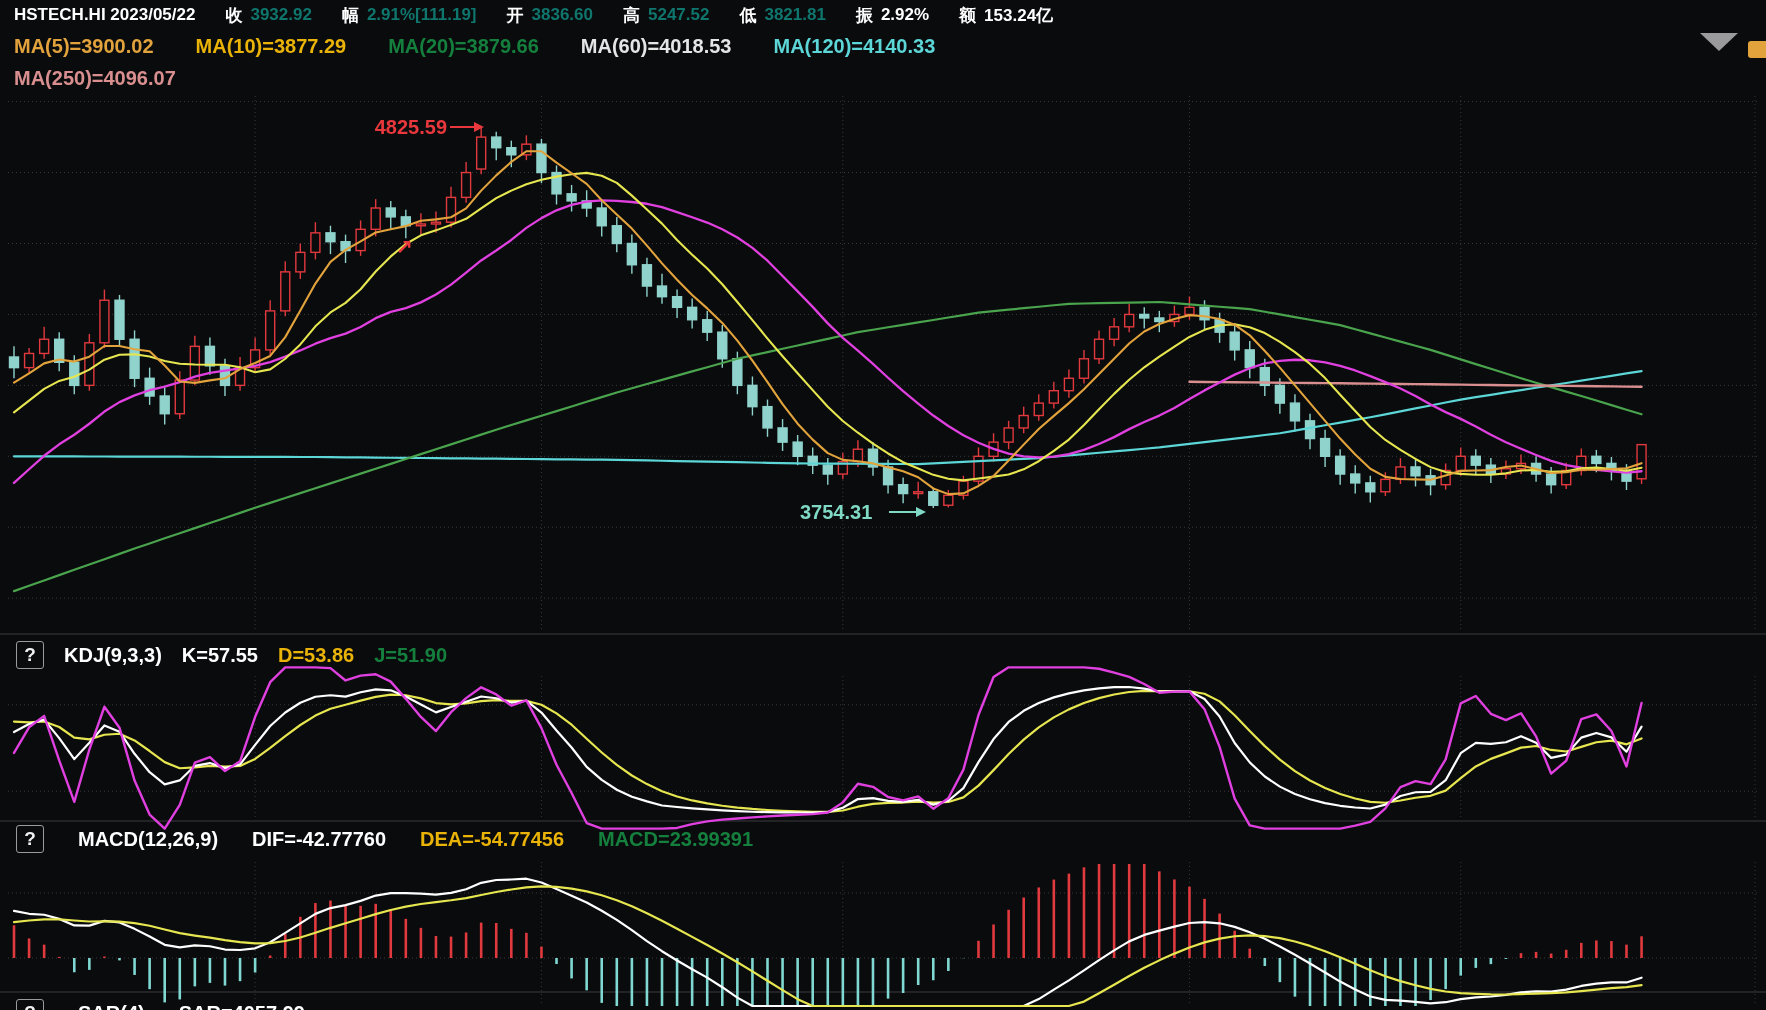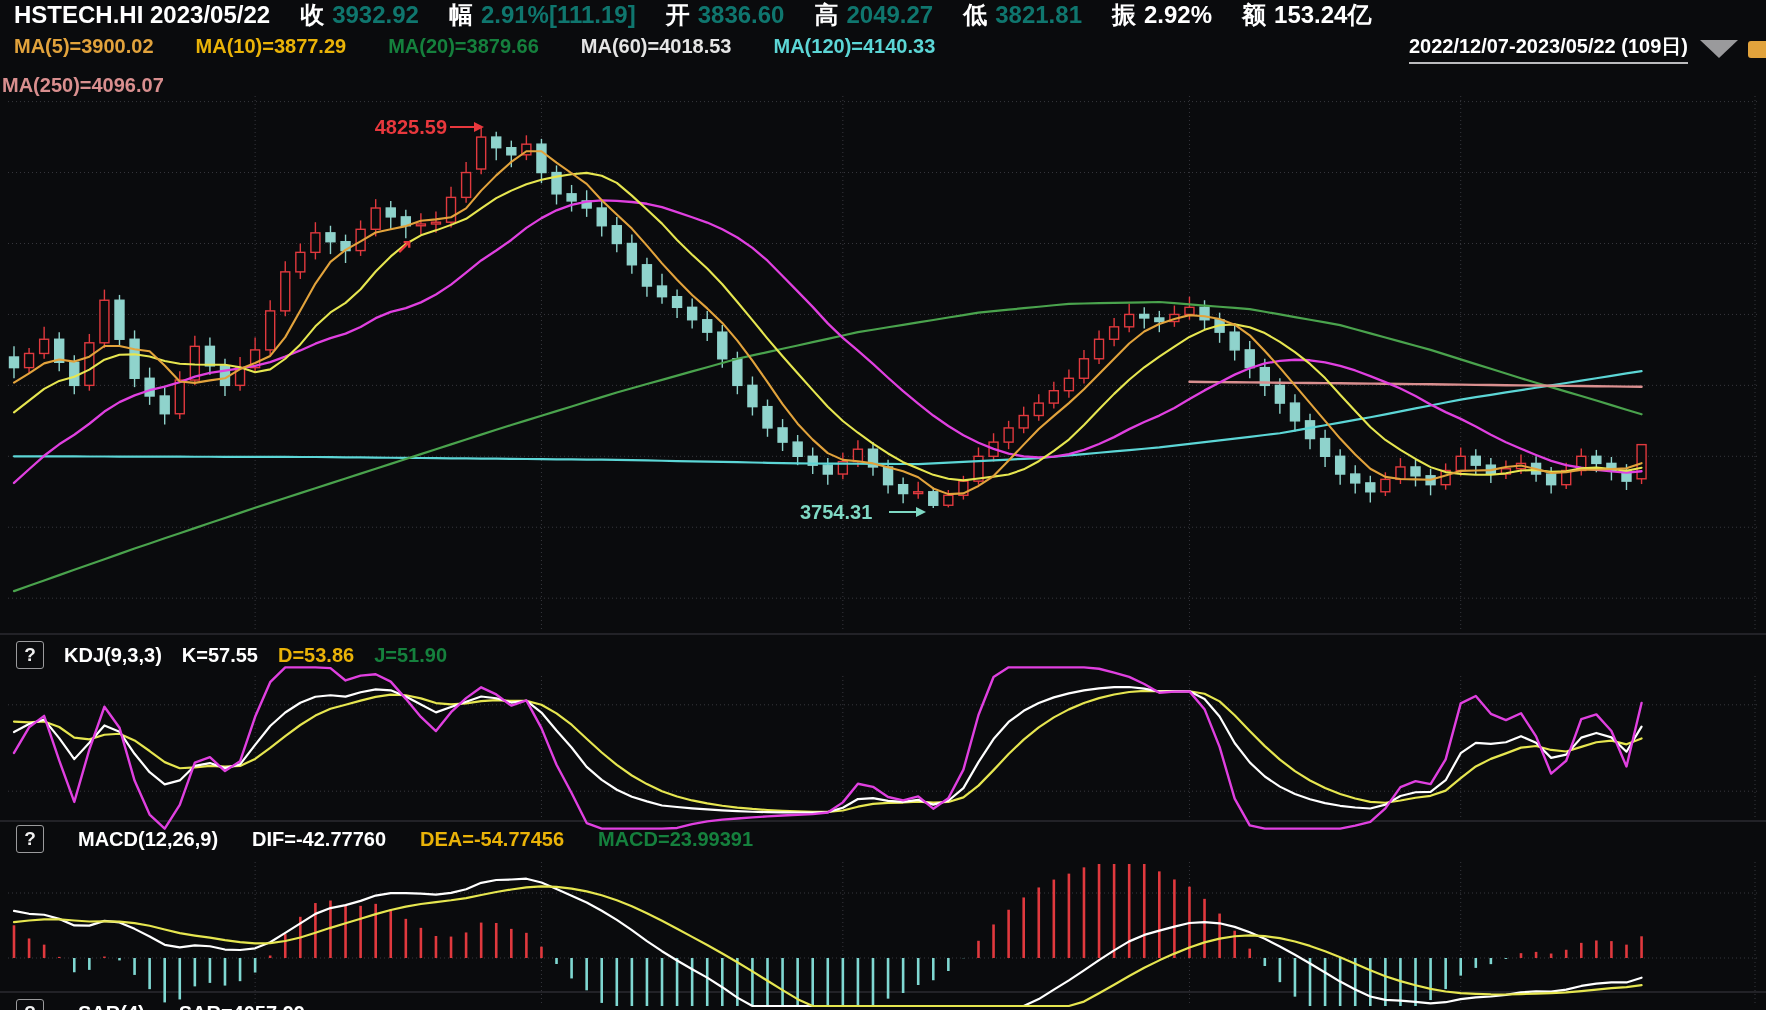--- a/index.html
+++ b/index.html
@@ -1,23 +1,23 @@
 <!DOCTYPE html>
 <html><head>
 <meta charset="utf-8">
 <style>
   html,body{margin:0;padding:0;background:#0a0b0d;}
   body{width:1766px;height:1010px;position:relative;overflow:hidden;
        font-family:"Liberation Sans",sans-serif;-webkit-font-smoothing:antialiased;}
   #chart-svg{position:absolute;left:0;top:0;}
   .hrow{position:absolute;left:0;display:flex;align-items:center;font-weight:700;white-space:nowrap;}
-  .row1{top:0;height:30px;font-size:24px;color:#fff;padding-left:14px;gap:30px;}
+  .row1{top:0;height:30px;font-size:17px;color:#fff;padding-left:14px;gap:30px;}
   .pair{display:flex;gap:8px;align-items:center;}
   .row2{top:31px;height:31px;font-size:20px;padding-left:14px;gap:42px;}
-  .row3{top:70px;height:31px;font-size:20px;padding-left:2px;}
+  .row3{top:63px;height:31px;font-size:20px;padding-left:14px;}
   .white{color:#ffffff}.red{color:#0f766e}.orange{color:#e2a33c}.yellow{color:#eab308}
   .magenta{color:#15803d}.green{color:#e5e5e5}.cyan{color:#5cd6d6}.salmon{color:#d98f8f}
   .range-box{position:absolute;top:33px;right:28px;display:flex;align-items:center;gap:12px;}
   .range-text{color:#fff;font-size:20px;font-weight:700;border-bottom:2px solid #bcbcbe;padding-bottom:2px;}
   .tri-down{width:0;height:0;border-left:19px solid transparent;border-right:19px solid transparent;
             border-top:18px solid #9a9a9c;}
   .chip{position:absolute;top:41px;left:1748px;width:26px;height:17px;border-radius:3px;background:#e2a33c;}
   .indrow{position:absolute;display:flex;align-items:center;font-size:20px;font-weight:700;gap:20px;padding-left:16px;}
   .kdj-row{top:638px;height:34px;}
   .macd-row{top:822px;height:34px;gap:34px;}
@@ -436,21 +436,21 @@
   <span class="pair">
     <span class="white">幅</span>
     <span class="red">2.91%[111.19]</span>
   </span>
   <span class="pair">
     <span class="white">开</span>
     <span class="red">3836.60</span>
   </span>
   <span class="pair">
     <span class="white">高</span>
-    <span class="red">2049.27</span>
+    <span class="red">5247.52</span>
   </span>
   <span class="pair">
     <span class="white">低</span>
     <span class="red">3821.81</span>
   </span>
   <span class="pair">
     <span class="white">振</span>
     <span class="white">2.92%</span>
   </span>
   <span class="pair">
@@ -465,21 +465,20 @@
   <span class="magenta">MA(20)=3879.66</span>
   <span class="green">MA(60)=4018.53</span>
   <span class="cyan">MA(120)=4140.33</span>
 </div>
 
 <div class="hrow row3">
   <span class="salmon">MA(250)=4096.07</span>
 </div>
 
 <div class="range-box">
-  <span class="range-text">2022/12/07-2023/05/22 (109日)</span>
   <span class="tri-down"></span>
 </div>
 <div class="chip"></div>
 
 <div class="indrow kdj-row">
   <span class="help-btn">?</span>
   <span class="white">KDJ(9,3,3)</span>
   <span class="white">K=57.55</span>
   <span class="yellow">D=53.86</span>
   <span class="magenta">J=51.90</span>

